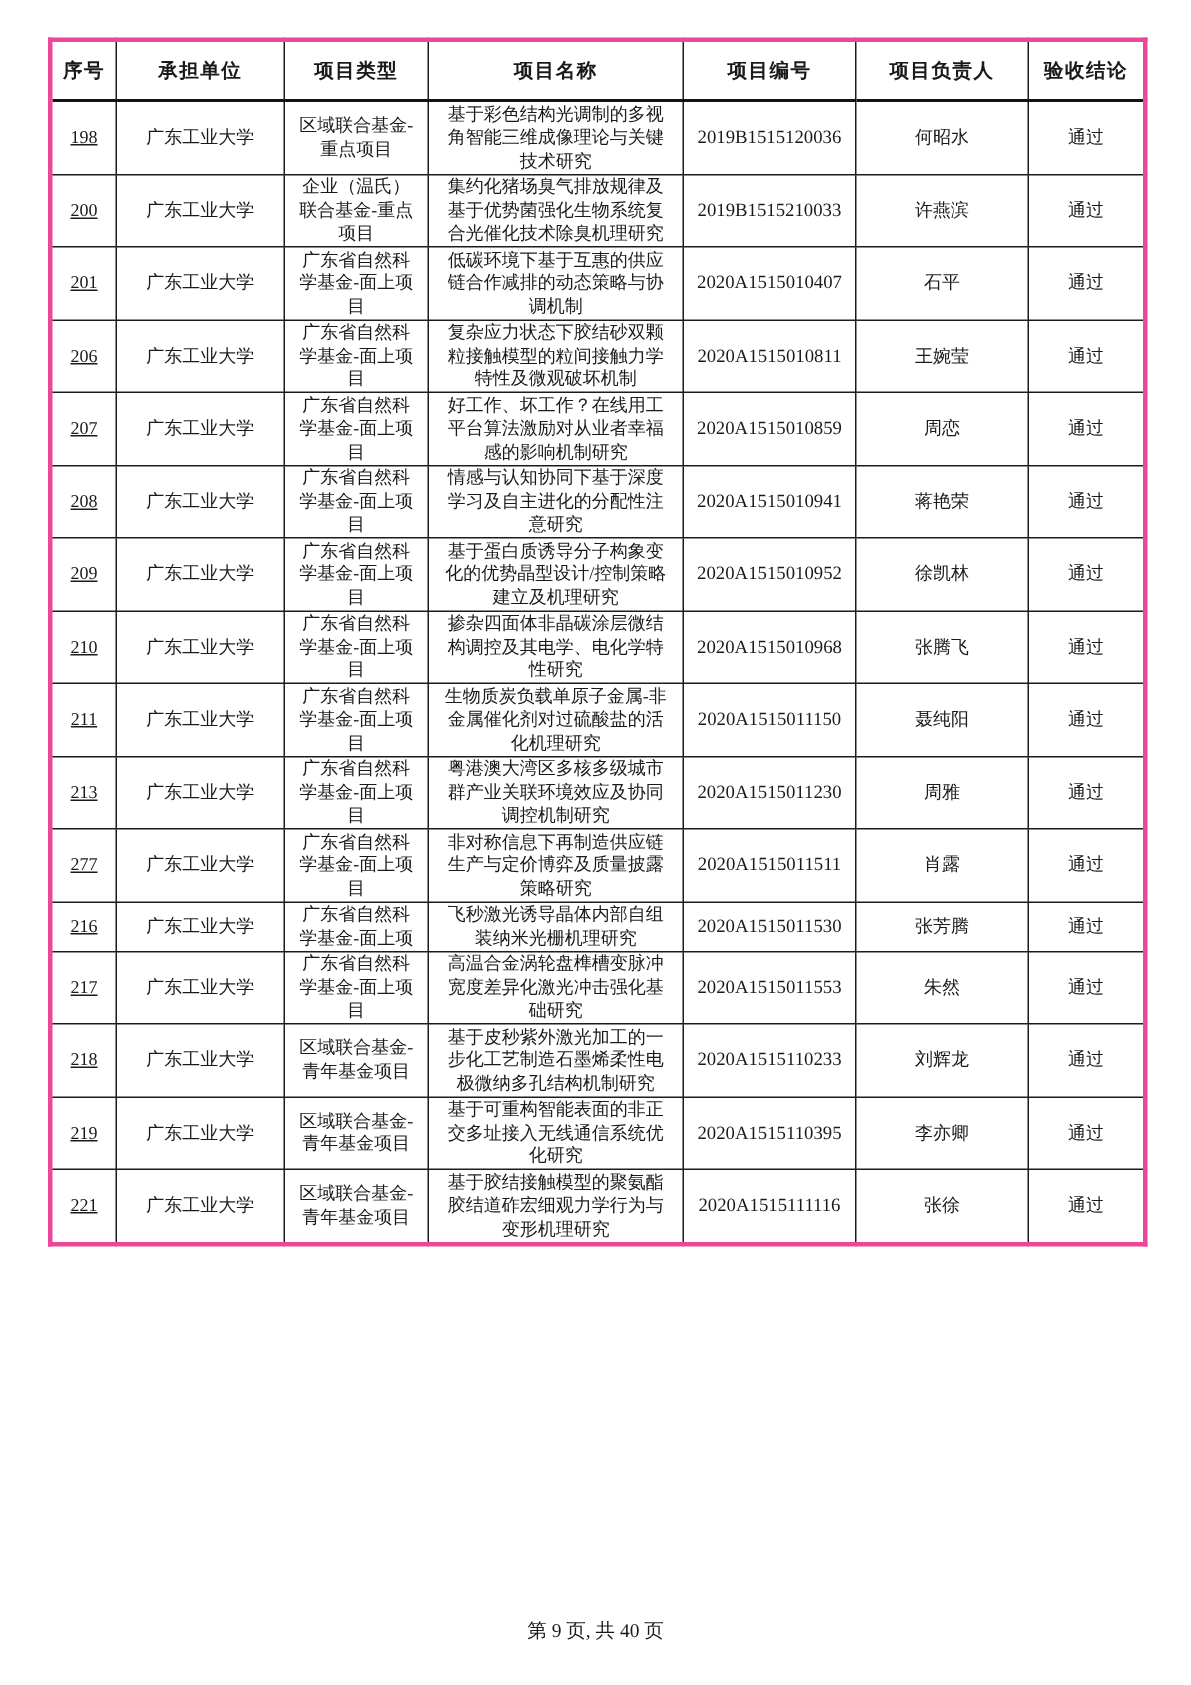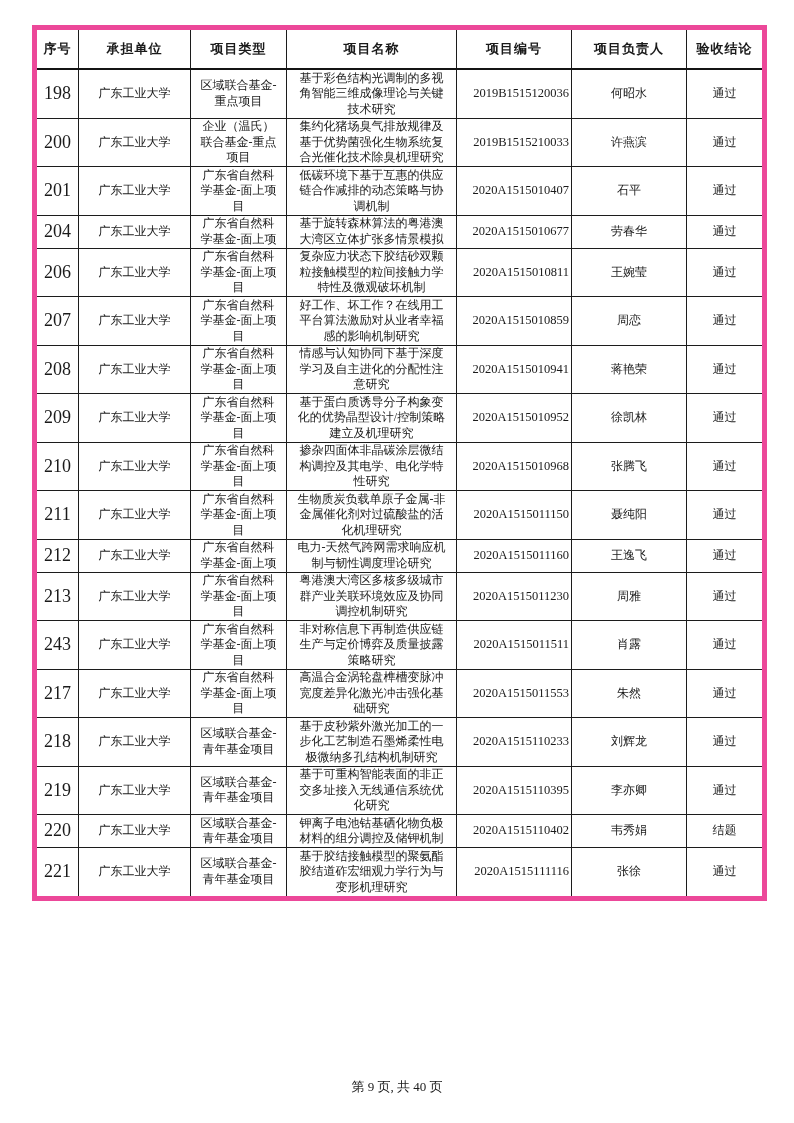--- a/index.html
+++ b/index.html
@@ -9,21 +9,21 @@
     font-family: "Liberation Serif", "DejaVu Serif", serif;
     color: #1a1a1a;
     position: relative;
     overflow: hidden;
   }
   .doc-table {
     border-collapse: collapse;
     table-layout: fixed;
     width: 730px;
     margin: 25px 0 12px 32px;
-    border: 5px solid #ec4899;
+    border: 3px solid #ec4899;
     padding-left: 33px;
   }
   .doc-table th, .doc-table td {
     border: 1px solid #1c1c1c;
     text-align: center;
     vertical-align: middle;
     white-space: pre-line;
     font-size: 12px;
     line-height: 15.5px;
     padding: 0.5px 2px;
@@ -37,22 +37,22 @@
     border-bottom: 2px solid #141414;
     letter-spacing: 1px;
   }
   .col-no    { width: 44px; }
   .col-unit  { width: 112px; }
   .col-type  { width: 96px; }
   .col-name  { width: 170px; }
   .col-code  { width: 115px; }
   .col-leader{ width: 115px; }
   .col-result{ width: 78px; }
-  td.c-no   { font-size: 18px; }
-  td.c-code { font-size: 12.5px; text-align: right; }
+  td.c-no   { font-size: 12px; text-decoration: underline; }
+  td.c-code { font-size: 12.5px; }
   .page-footer {
     position: absolute;
     left: 0; top: 1078px;
     width: 794px;
     text-align: center;
     font-size: 13px;
     color: #1a1a1a;
   }
 </style>
 </head>
@@ -112,31 +112,20 @@
 学基金-面上项
 目</td>
         <td class="c-name">低碳环境下基于互惠的供应
 链合作减排的动态策略与协
 调机制</td>
         <td class="c-code">2020A1515010407</td>
         <td class="c-leader">石平</td>
         <td class="c-result">通过</td>
       </tr>
       <tr>
-        <td class="c-no">204</td>
-        <td class="c-unit">广东工业大学</td>
-        <td class="c-type">广东省自然科
-学基金-面上项</td>
-        <td class="c-name">基于旋转森林算法的粤港澳
-大湾区立体扩张多情景模拟</td>
-        <td class="c-code">2020A1515010677</td>
-        <td class="c-leader">劳春华</td>
-        <td class="c-result">通过</td>
-      </tr>
-      <tr>
         <td class="c-no">206</td>
         <td class="c-unit">广东工业大学</td>
         <td class="c-type">广东省自然科
 学基金-面上项
 目</td>
         <td class="c-name">复杂应力状态下胶结砂双颗
 粒接触模型的粒间接触力学
 特性及微观破坏机制</td>
         <td class="c-code">2020A1515010811</td>
         <td class="c-leader">王婉莹</td>
@@ -201,54 +190,54 @@
 学基金-面上项
 目</td>
         <td class="c-name">生物质炭负载单原子金属-非
 金属催化剂对过硫酸盐的活
 化机理研究</td>
         <td class="c-code">2020A1515011150</td>
         <td class="c-leader">聂纯阳</td>
         <td class="c-result">通过</td>
       </tr>
       <tr>
-        <td class="c-no">212</td>
-        <td class="c-unit">广东工业大学</td>
-        <td class="c-type">广东省自然科
-学基金-面上项</td>
-        <td class="c-name">电力-天然气跨网需求响应机
-制与韧性调度理论研究</td>
-        <td class="c-code">2020A1515011160</td>
-        <td class="c-leader">王逸飞</td>
-        <td class="c-result">通过</td>
-      </tr>
-      <tr>
         <td class="c-no">213</td>
         <td class="c-unit">广东工业大学</td>
         <td class="c-type">广东省自然科
 学基金-面上项
 目</td>
         <td class="c-name">粤港澳大湾区多核多级城市
 群产业关联环境效应及协同
 调控机制研究</td>
         <td class="c-code">2020A1515011230</td>
         <td class="c-leader">周雅</td>
         <td class="c-result">通过</td>
       </tr>
       <tr>
-        <td class="c-no">243</td>
+        <td class="c-no">277</td>
         <td class="c-unit">广东工业大学</td>
         <td class="c-type">广东省自然科
 学基金-面上项
 目</td>
         <td class="c-name">非对称信息下再制造供应链
 生产与定价博弈及质量披露
 策略研究</td>
         <td class="c-code">2020A1515011511</td>
         <td class="c-leader">肖露</td>
+        <td class="c-result">通过</td>
+      </tr>
+      <tr>
+        <td class="c-no">216</td>
+        <td class="c-unit">广东工业大学</td>
+        <td class="c-type">广东省自然科
+学基金-面上项</td>
+        <td class="c-name">飞秒激光诱导晶体内部自组
+装纳米光栅机理研究</td>
+        <td class="c-code">2020A1515011530</td>
+        <td class="c-leader">张芳腾</td>
         <td class="c-result">通过</td>
       </tr>
       <tr>
         <td class="c-no">217</td>
         <td class="c-unit">广东工业大学</td>
         <td class="c-type">广东省自然科
 学基金-面上项
 目</td>
         <td class="c-name">高温合金涡轮盘榫槽变脉冲
 宽度差异化激光冲击强化基
@@ -273,31 +262,20 @@
         <td class="c-no">219</td>
         <td class="c-unit">广东工业大学</td>
         <td class="c-type">区域联合基金-
 青年基金项目</td>
         <td class="c-name">基于可重构智能表面的非正
 交多址接入无线通信系统优
 化研究</td>
         <td class="c-code">2020A1515110395</td>
         <td class="c-leader">李亦卿</td>
         <td class="c-result">通过</td>
-      </tr>
-      <tr>
-        <td class="c-no">220</td>
-        <td class="c-unit">广东工业大学</td>
-        <td class="c-type">区域联合基金-
-青年基金项目</td>
-        <td class="c-name">钾离子电池钴基硒化物负极
-材料的组分调控及储钾机制</td>
-        <td class="c-code">2020A1515110402</td>
-        <td class="c-leader">韦秀娟</td>
-        <td class="c-result">结题</td>
       </tr>
       <tr>
         <td class="c-no">221</td>
         <td class="c-unit">广东工业大学</td>
         <td class="c-type">区域联合基金-
 青年基金项目</td>
         <td class="c-name">基于胶结接触模型的聚氨酯
 胶结道砟宏细观力学行为与
 变形机理研究</td>
         <td class="c-code">2020A1515111116</td>

